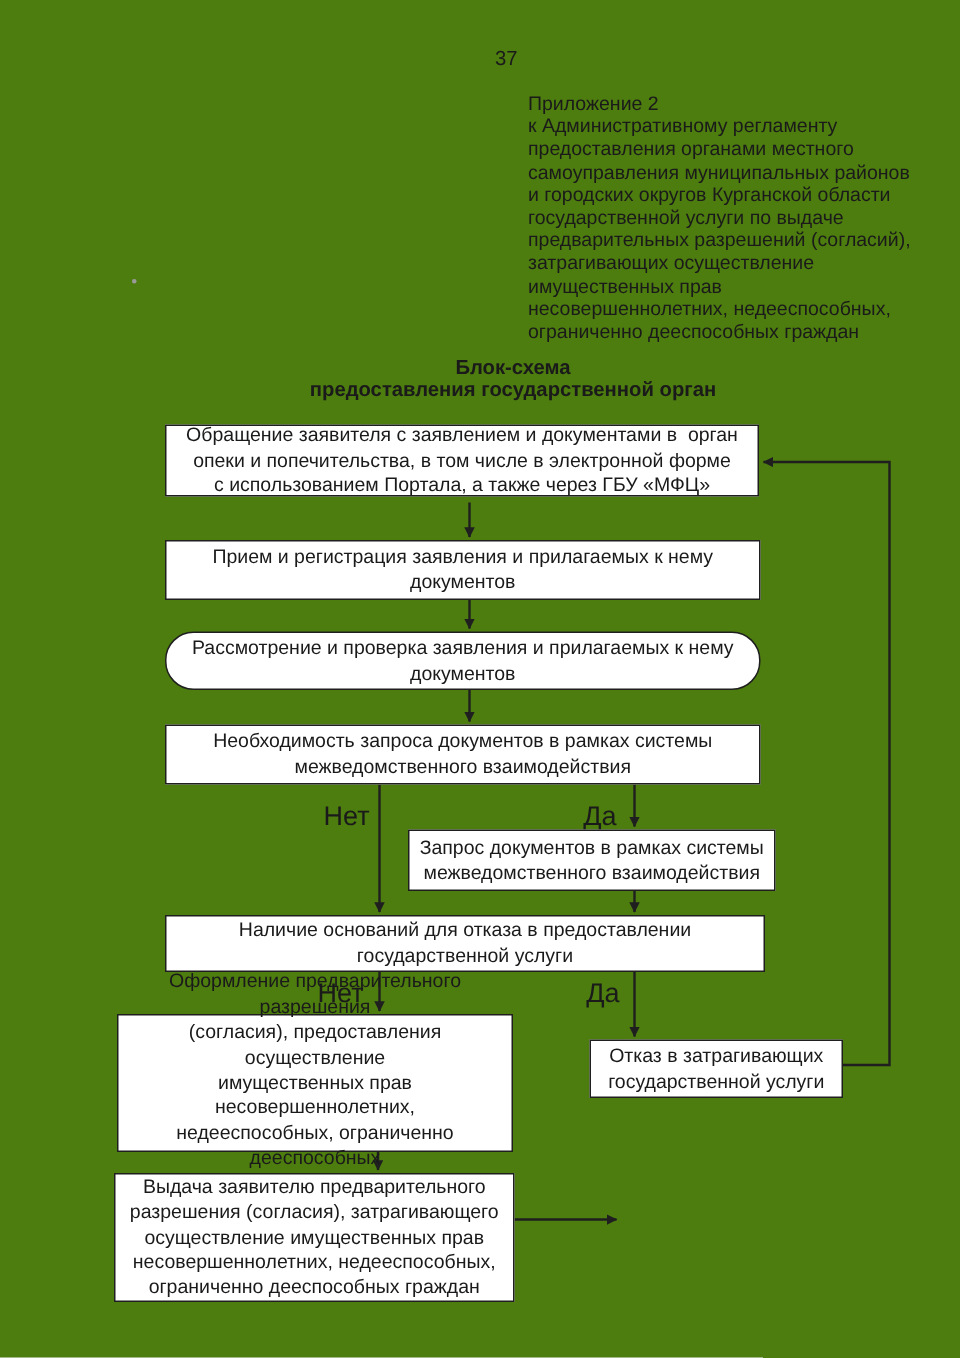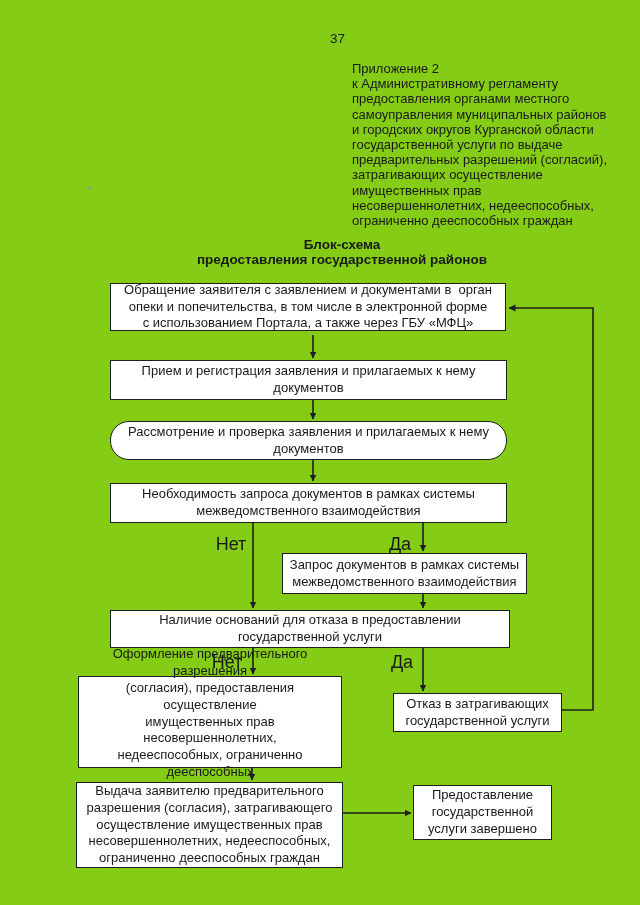--- a/index.html
+++ b/index.html
@@ -2,21 +2,21 @@
 <html lang="ru"><head>
 <meta charset="utf-8">
 <style>
   html, body { margin: 0; padding: 0; background: #e8e8e8; }
   * { box-sizing: border-box; }
   .page {
     position: relative;
     width: 640px;
     height: 905px;
     margin: 0 auto;
-    background: #84cc16;
+    background: #4d7c0f;
     font-family: "Liberation Sans", "DejaVu Sans", sans-serif;
     color: #1a1a1a;
     overflow: hidden;
   }
   .lines { white-space: pre-line; }
   .page-number {
     position: absolute;
     left: 330px; top: 31px;
     font-size: 13.5px;
   }
@@ -83,21 +83,21 @@
 государственной услуги по выдаче
 предварительных разрешений (согласий),
 затрагивающих осуществление
 имущественных прав
 несовершеннолетних, недееспособных,
 ограниченно дееспособных граждан</div>
 
   <div class="speck"></div>
 
   <div class="doc-title lines">Блок-схема
-предоставления государственной районов</div>
+предоставления государственной орган</div>
 
   <svg class="connectors" viewBox="0 0 640 905" xmlns="http://www.w3.org/2000/svg">
     <defs>
       <marker id="arr" markerWidth="8" markerHeight="8" refX="6.5" refY="3.5" orient="auto" markerUnits="userSpaceOnUse">
         <path d="M0,0 L7,3.5 L0,7 Z" fill="#1f1f1f"></path>
       </marker>
     </defs>
     <g stroke="#1f1f1f" stroke-width="1.6" fill="none">
       <line x1="313" y1="335" x2="313" y2="358" marker-end="url(#arr)"></line>
       <line x1="313" y1="400" x2="313" y2="419" marker-end="url(#arr)"></line>
@@ -122,21 +122,21 @@
 
   <div class="node lines" style="left:110px; top:421px; width:397px; height:39px;border-radius:19px;">Рассмотрение и проверка заявления и прилагаемых к нему
 документов</div>
 
   <div class="node lines" style="left:110px; top:483px; width:397px; height:40px;">Необходимость запроса документов в рамках системы
 межведомственного взаимодействия</div>
 
   <div class="branch-label" style="left:211px; top:534px;">Нет</div>
   <div class="branch-label" style="left:380px; top:534px;">Да</div>
 
-  <div class="node lines" style="left:282px; top:553px; width:245px; height:41px;">Запрос документов в рамках системы
+  <div class="node lines" style="left:272px; top:553px; width:245px; height:41px;">Запрос документов в рамках системы
 межведомственного взаимодействия</div>
 
   <div class="node lines" style="left:110px; top:610px; width:400px; height:38px;">Наличие оснований для отказа в предоставлении
 государственной услуги</div>
 
   <div class="branch-label" style="left:207px; top:652px;">Нет</div>
   <div class="branch-label" style="left:382px; top:652px;">Да</div>
 
   <div class="node lines" style="left:78px; top:676px; width:264px; height:92px;">Оформление предварительного разрешения
 (согласия), предоставления осуществление
@@ -146,17 +146,14 @@
 
   <div class="node lines" style="left:393px; top:693px; width:169px; height:39px;">Отказ в затрагивающих
 государственной услуги</div>
 
   <div class="node lines" style="left:76px; top:782px; width:267px; height:86px;">Выдача заявителю предварительного
 разрешения (согласия), затрагивающего
 осуществление имущественных прав
 несовершеннолетних, недееспособных,
 ограниченно дееспособных граждан</div>
 
-  <div class="node lines" style="left:413px; top:785px; width:139px; height:55px;">Предоставление
-государственной
-услуги завершено</div>
 
 </div>
 
 </body></html>

